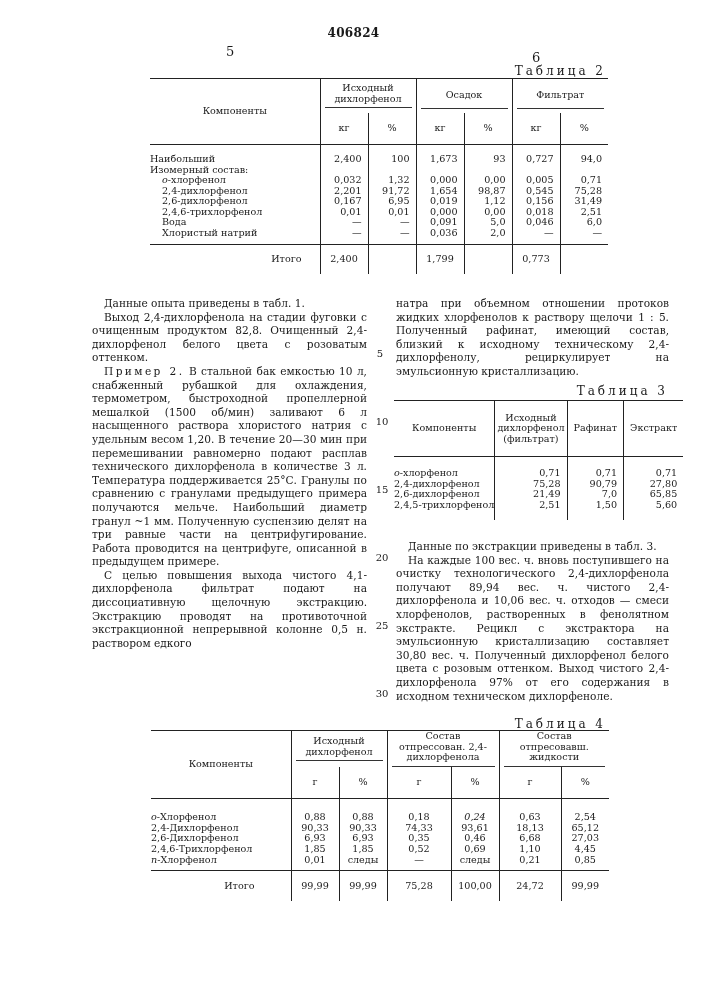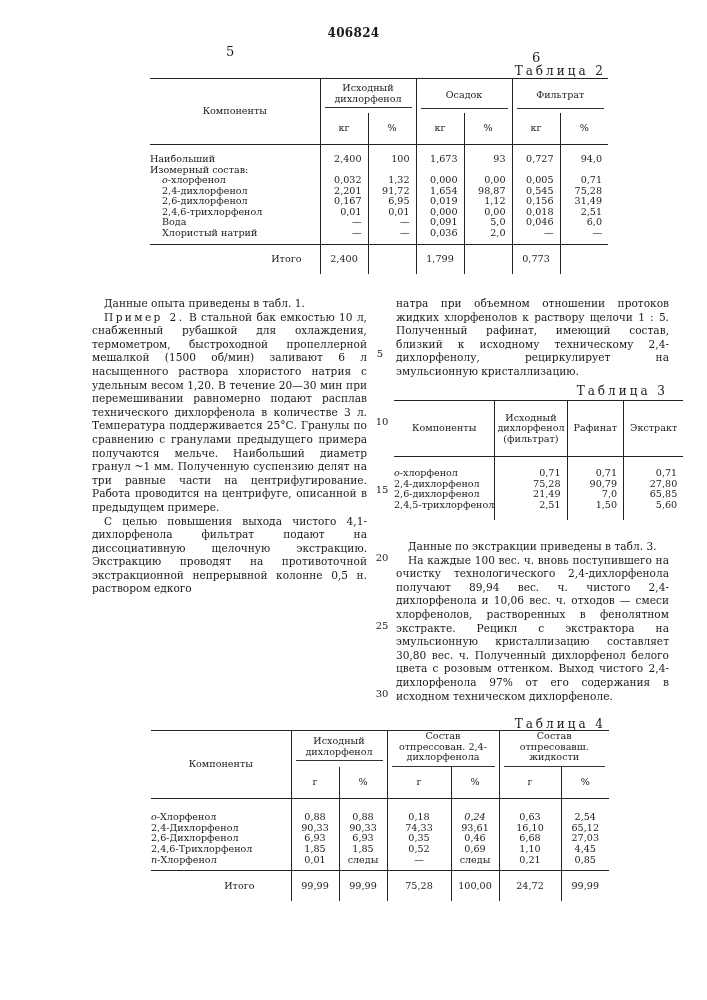--- a/index.html
+++ b/index.html
@@ -157,20 +157,21 @@
     <td class="vl numc bold">1,799</td>
     <td class="vl numc"></td>
     <td class="vl numc">0,773</td>
     <td class="vl numc"></td>
   </tr>
 </tbody>
   </table>
 
 <div class="col-text" style="left:92px; top:297px; width:275px;">
   <p class="ind1">Данные опыта приведены в табл. 1.</p>
+  <p class="ind1">Выход 2,4-дихлорфенола на стадии фуговки с очищенным продуктом 82,8. Очищенный 2,4-дихлорфенол белого цвета с розоватым оттенком.</p>
   <p class="ind1"><span class="spaced">Пример 2.</span> <span>В стальной бак емкостью 10 л, снабженный рубашкой для охлаждения, термометром, быстроходной пропеллерной мешалкой (1500 об/мин) заливают 6 л насыщенного раствора хлористого натрия с удельным весом 1,20. В течение 20—30 мин при перемешивании равномерно подают расплав технического дихлорфенола в количестве 3 л. Температура поддерживается 25°С. Гранулы по сравнению с гранулами предыдущего примера получаются мельче. Наибольший диаметр гранул ~1 мм. Полученную суспензию делят на три равные части на центрифугирование. Работа проводится на центрифуге, описанной в предыдущем примере.</span></p>
   <p class="ind1">С целью повышения выхода чистого 4,1-дихлорфенола фильтрат подают на диссоциативную щелочную экстракцию. Экстракцию проводят на противоточной экстракционной непрерывной колонне 0,5 н. раствором едкого</p>
 </div>
 
 <div class="lnum" style="left:370px; top:348px;">5</div>
 <div class="lnum" style="left:372px; top:416px;">10</div>
 <div class="lnum" style="left:372px; top:484px;">15</div>
 <div class="lnum" style="left:372px; top:552px;">20</div>
 <div class="lnum" style="left:372px; top:620px;">25</div>
 <div class="lnum" style="left:372px; top:688px;">30</div>
@@ -270,21 +271,21 @@
         <td class="vl numc" style="vertical-align: bottom; font-style: italic;">0,24</td>
         <td class="vl numc bold" style="vertical-align: bottom;">0,63</td>
         <td class="vl numc" style="vertical-align: bottom;">2,54</td>
       </tr>
       <tr style="height: 10.6px;">
         <td class="comp" style="vertical-align: middle;">2,4-Дихлорфенол</td>
         <td class="vl numc bold" style="vertical-align: middle;">90,33</td>
         <td class="vl numc" style="vertical-align: middle;">90,33</td>
         <td class="vl numc" style="vertical-align: middle;">74,33</td>
         <td class="vl numc" style="vertical-align: middle;">93,61</td>
-        <td class="vl numc bold" style="vertical-align: middle;">16,10</td>
+        <td class="vl numc bold" style="vertical-align: middle;">18,13</td>
         <td class="vl numc" style="vertical-align: middle;">65,12</td>
       </tr>
       <tr style="height: 10.6px;">
         <td class="comp" style="vertical-align: middle;">2,6-Дихлорфенол</td>
         <td class="vl numc bold" style="vertical-align: middle;">6,93</td>
         <td class="vl numc" style="vertical-align: middle;">6,93</td>
         <td class="vl numc" style="vertical-align: middle;">0,35</td>
         <td class="vl numc" style="vertical-align: middle;">0,46</td>
         <td class="vl numc bold" style="vertical-align: middle;">6,68</td>
         <td class="vl numc" style="vertical-align: middle;">27,03</td>

